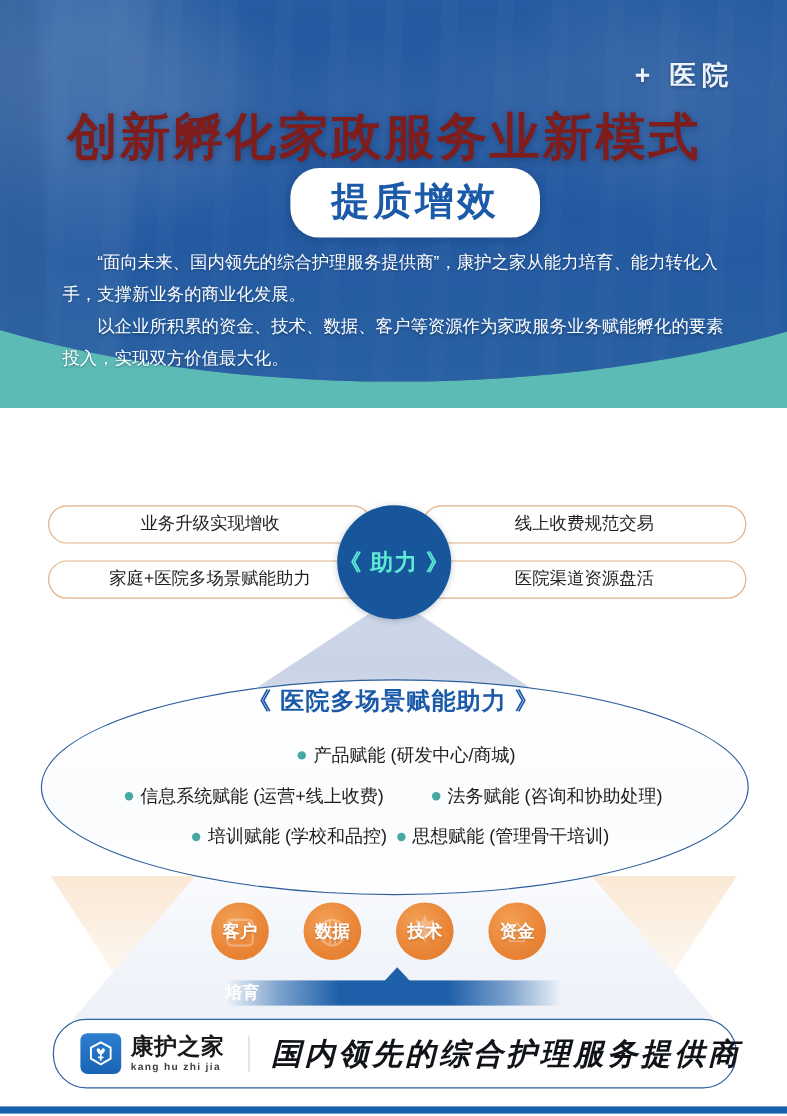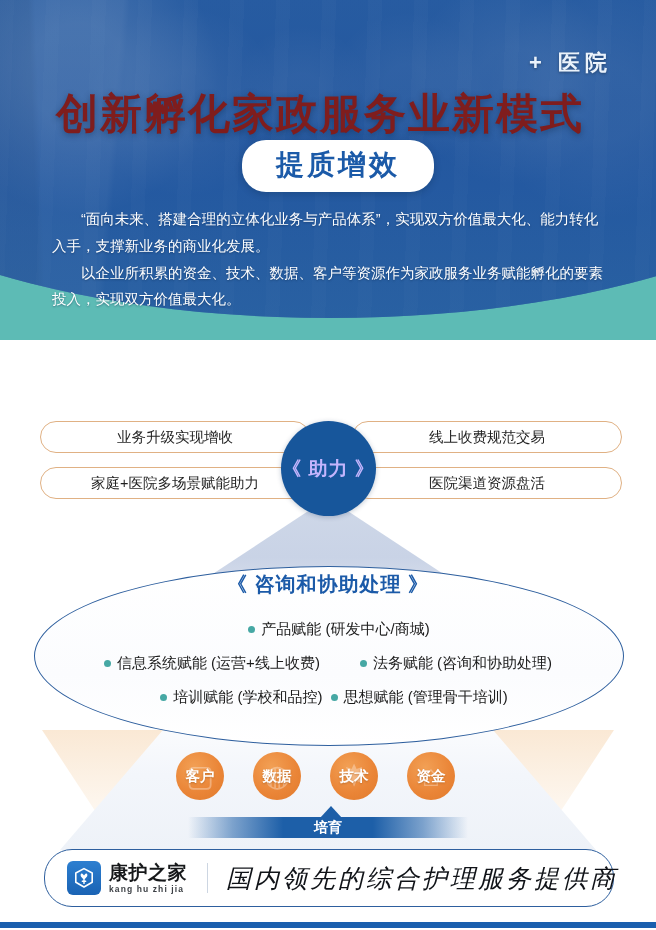--- a/index.html
+++ b/index.html
@@ -56,21 +56,21 @@
   .main-title{
     position:absolute;left:56px;top:86px;
     color:#7f1d1d;font-size:42px;font-weight:bold;letter-spacing:2px;
     text-shadow:0 2px 6px rgba(10,35,70,.45);
     white-space:nowrap;
   }
   .sub-pill{
     position:absolute;left:242px;top:140px;
     background:#ffffff;border-radius:24px;
     padding:6px 34px 8px 34px;
-    color:#1b5aa8;font-size:28px;font-weight:bold;letter-spacing:3px;
+    color:#1b5aa8;font-size:32px;font-weight:bold;letter-spacing:3px;
     box-shadow:0 2px 7px rgba(8,30,60,.25);
     white-space:nowrap;
   }
   .hdr-body{
     position:absolute;left:52px;top:206px;width:556px;
     color:#ffffff;font-size:14.5px;line-height:1.85;
     text-shadow:0 1px 2px rgba(10,35,70,.45);
   }
   .hdr-body p{margin:0;text-indent:2em;}
 
@@ -80,21 +80,21 @@
     border:1.4px solid #e0b184;border-radius:16px;background:#ffffff;
     color:#1f1f1f;font-size:14.5px;text-align:center;white-space:nowrap;
   }
   #pill-tl{left:40px;top:421px;width:268px;}
   #pill-tr{left:352px;top:421px;width:268px;}
   #pill-bl{left:40px;top:467px;width:268px;}
   #pill-br{left:352px;top:467px;width:268px;}
 
   .assist-circle{
     position:absolute;left:281px;top:421px;width:95px;height:95px;border-radius:50%;
-    background:#17569b;color:#c4b5fd;
+    background:#17569b;color:#5eead4;
     display:flex;align-items:center;justify-content:center;
     font-size:19px;font-weight:bold;letter-spacing:1px;
     box-shadow:0 1px 5px rgba(10,40,80,.25);z-index:6;
   }
 
   
   .pyramid{
     position:absolute;left:164px;top:498px;width:328px;height:108px;
     background:linear-gradient(180deg,#cfd8e8 0%,#c9d3e6 55%,#dfe4ef 100%);
     clip-path:polygon(50% 0%, 100% 100%, 0% 100%);
@@ -159,41 +159,41 @@
 
   .cultivate-wrap{position:absolute;left:188px;top:806px;width:280px;height:32px;z-index:7;}
   .cultivate-arrow{
     position:absolute;left:132px;top:0;width:0;height:0;
     border-left:11px solid transparent;border-right:11px solid transparent;
     border-bottom:12px solid #1d5fa8;
   }
   .cultivate-bar{
     position:absolute;left:0;top:11px;width:280px;height:21px;
     background:linear-gradient(90deg, rgba(29,95,168,0) 0%, rgba(29,95,168,.55) 16%, #1d5fa8 34%, #1d5fa8 66%, rgba(29,95,168,.55) 84%, rgba(29,95,168,0) 100%);
-    color:#ffffff;font-size:14px;font-weight:bold;line-height:21px;text-align:center;
+    color:#ffffff;font-size:14px;font-weight:bold;line-height:21px;
   }
 
   
   .footer-bar{
     position:absolute;left:44px;top:849px;width:568px;height:56px;
     border:1.2px solid #2e5f9e;border-radius:28px;background:#ffffff;z-index:8;
     display:flex;align-items:center;
   }
   .logo-mark{
     margin-left:22px;width:34px;height:34px;border-radius:6px;
     background:linear-gradient(180deg,#2d7fd0 0%,#1a63b4 100%);
     display:flex;align-items:center;justify-content:center;flex:none;
   }
   .logo-text{margin-left:8px;display:flex;flex-direction:column;line-height:1;flex:none;}
   .logo-cn{font-size:19px;font-weight:bold;color:#16181a;letter-spacing:.5px;text-align:right;}
   .logo-py{font-size:8.5px;font-weight:bold;color:#3b3f44;letter-spacing:1.1px;margin-top:3px;}
   .logo-div{width:1px;height:30px;background:#cdd6e2;margin:0 18px 0 20px;flex:none;}
   .slogan{
     font-family:"Liberation Serif","DejaVu Serif",serif;
-    font-size:25px;color:#101318;letter-spacing:3px;font-weight:normal;
+    font-size:25px;color:#101318;letter-spacing:3px;font-weight:bold;
     font-style:italic;white-space:nowrap;
   }
 
   .bottom-rule{position:absolute;left:0;top:922px;width:656px;height:6px;background:#1a5fae;}
 </style>
 </head>
 <body>
 
 <div class="page">
 
@@ -203,35 +203,35 @@
     <div class="white-arc"></div>
     <div class="teal-arc"></div>
     <div class="hdr-photo" style="clip-path:ellipse(540px 206px at 330px 112px); opacity:1;"></div>
     <div class="hdr-tint" style="clip-path:ellipse(540px 206px at 330px 112px);"></div>
 
     <div class="badge-hospital">+ 医院</div>
     <div class="main-title">创新孵化家政服务业新模式</div>
     <div class="sub-pill">提质增效</div>
 
     <div class="hdr-body">
-      <p>“面向未来、搭建合理的立体化业务与产品体系”，实现双方价值最大化、能力转化入手，支撑新业务的商业化发展。</p>
+      <p>“面向未来、国内领先的综合护理服务提供商”，康护之家从能力培育、能力转化入手，支撑新业务的商业化发展。</p>
       <p>以企业所积累的资金、技术、数据、客户等资源作为家政服务业务赋能孵化的要素投入，实现双方价值最大化。</p>
     </div>
   </div>
 
   <div class="pill" id="pill-tl">业务升级实现增收</div>
   <div class="pill" id="pill-tr">线上收费规范交易</div>
   <div class="pill" id="pill-bl">家庭+医院多场景赋能助力</div>
   <div class="pill" id="pill-br">医院渠道资源盘活</div>
 
   <div class="pyramid"></div>
   <div class="assist-circle">《 助力 》</div>
 
   <div class="ellipse"></div>
-  <div class="eco-title">《 咨询和协助处理 》</div>
+  <div class="eco-title">《 医院多场景赋能助力 》</div>
 
   <div class="eco-rows">
     <div class="eco-row r1">
       <span class="eco-item">
         <span class="bullet"></span>
         <span>产品赋能 (研发中心/商城)</span>
       </span>
     </div>
     <div class="eco-row r2">
       <span class="eco-item">

